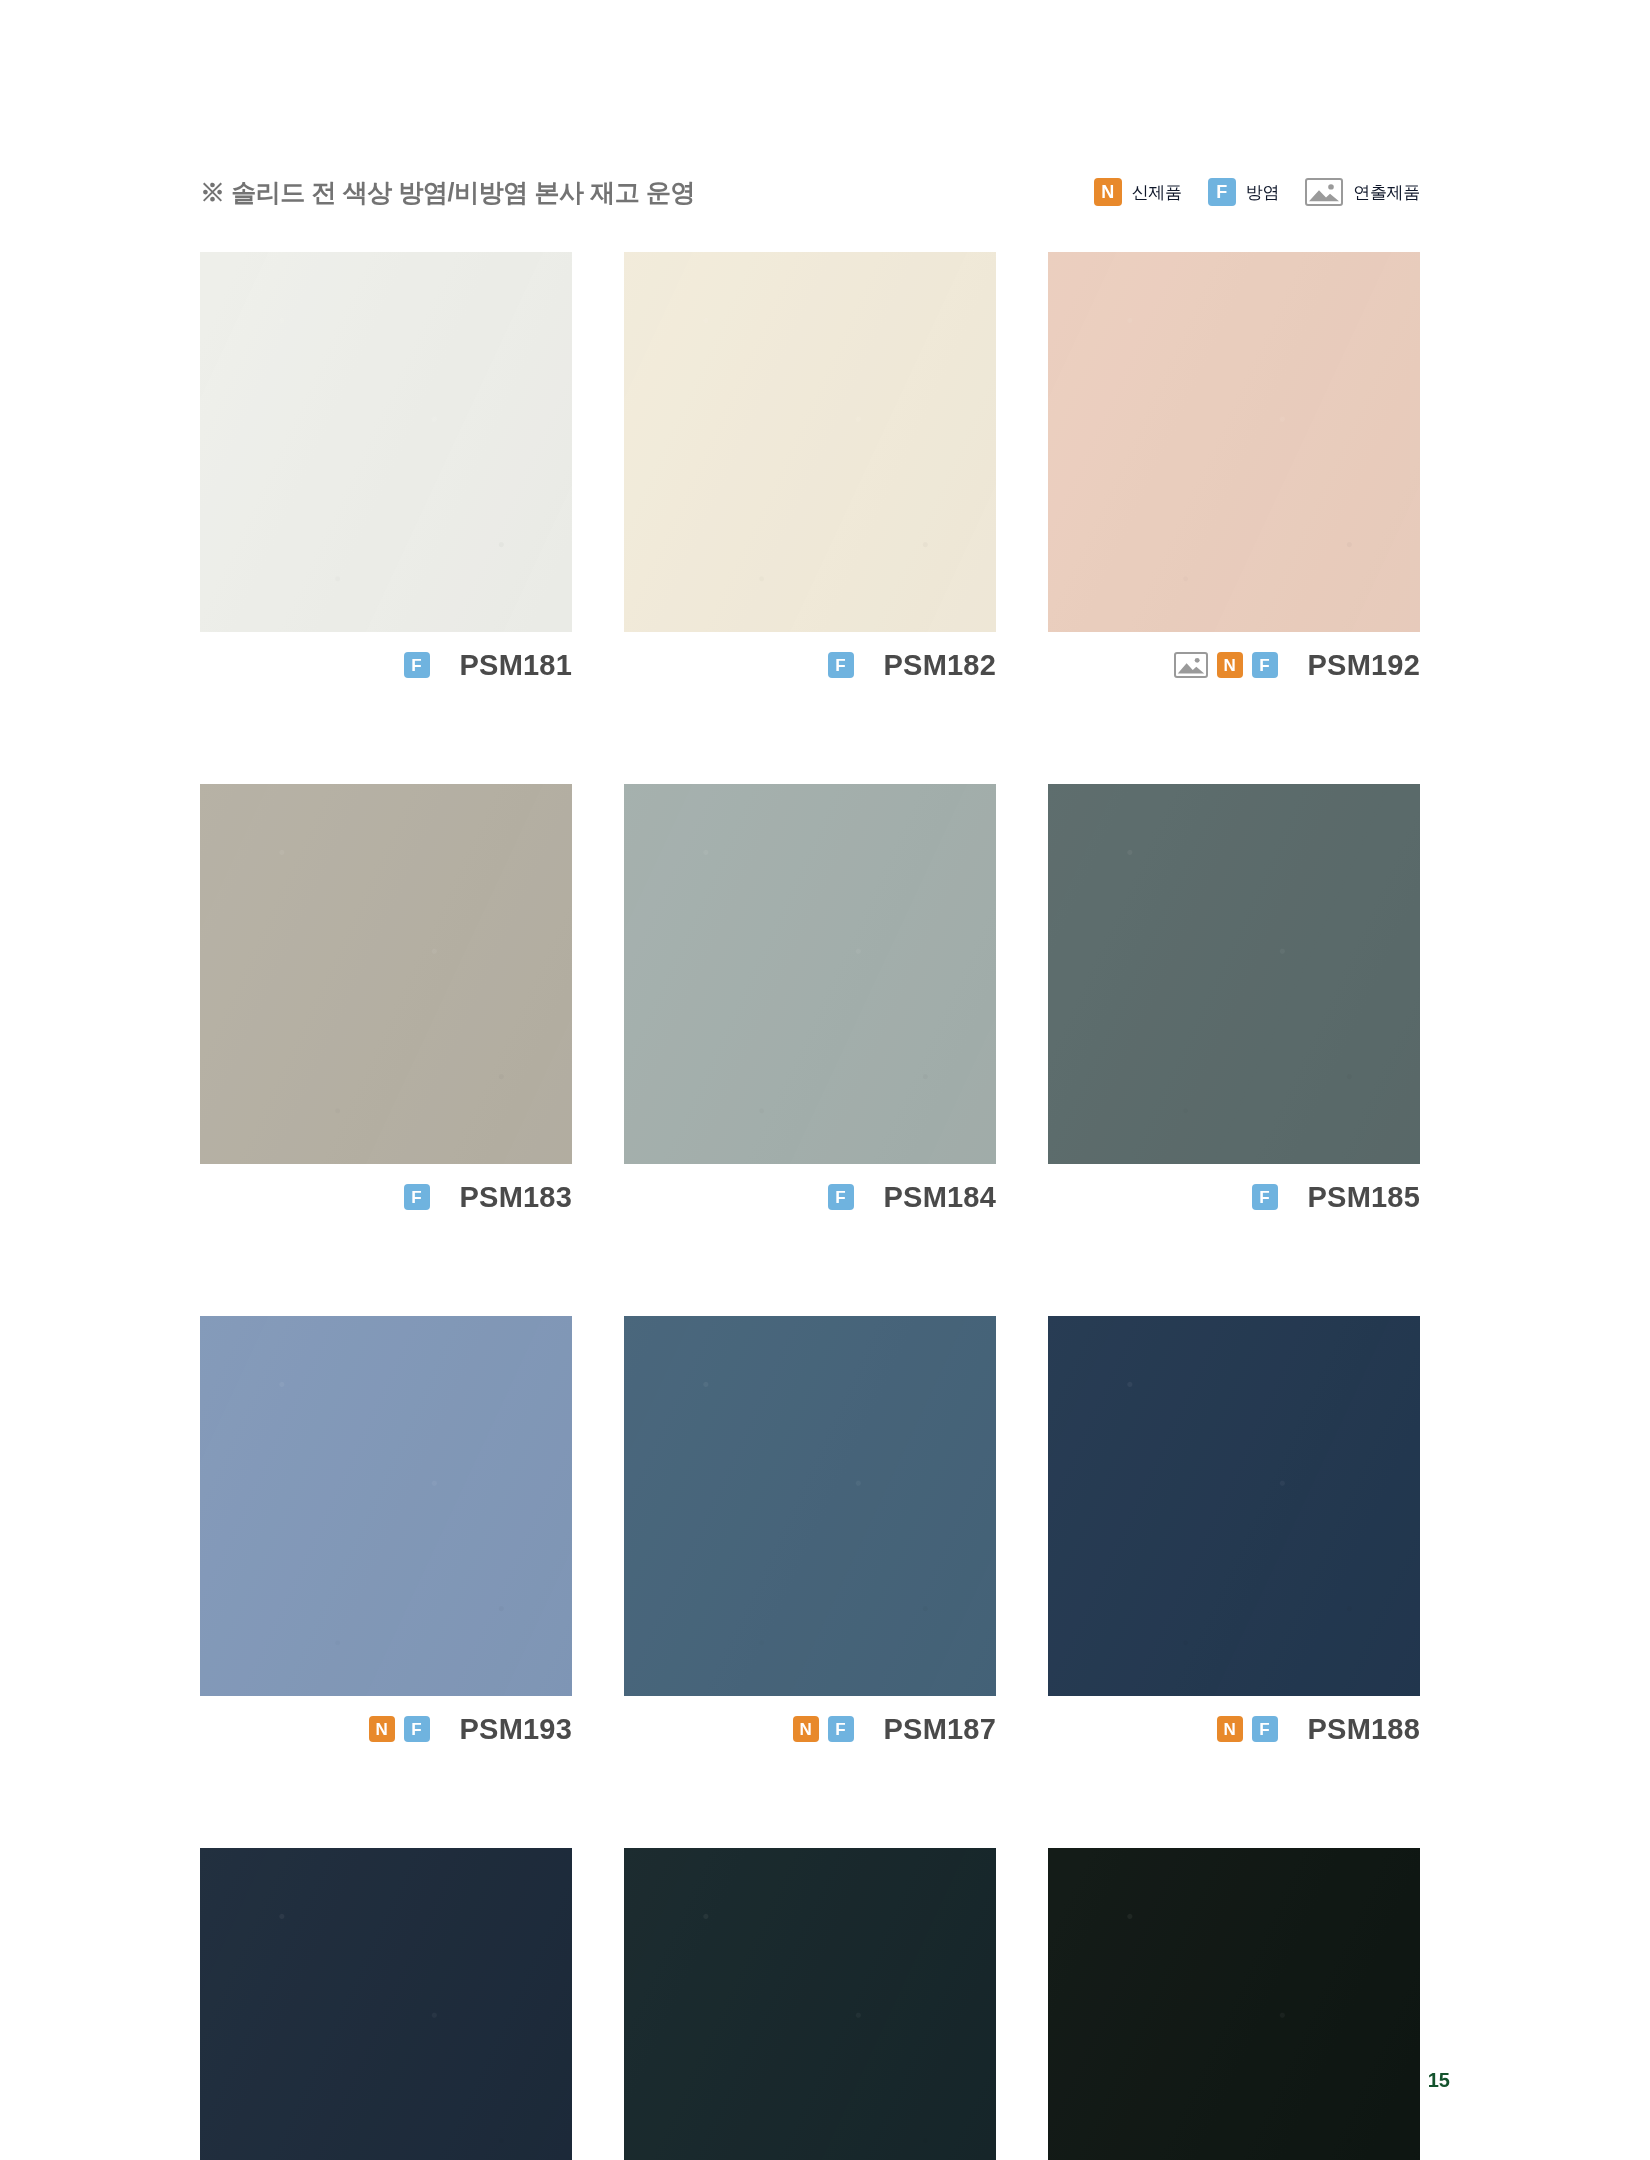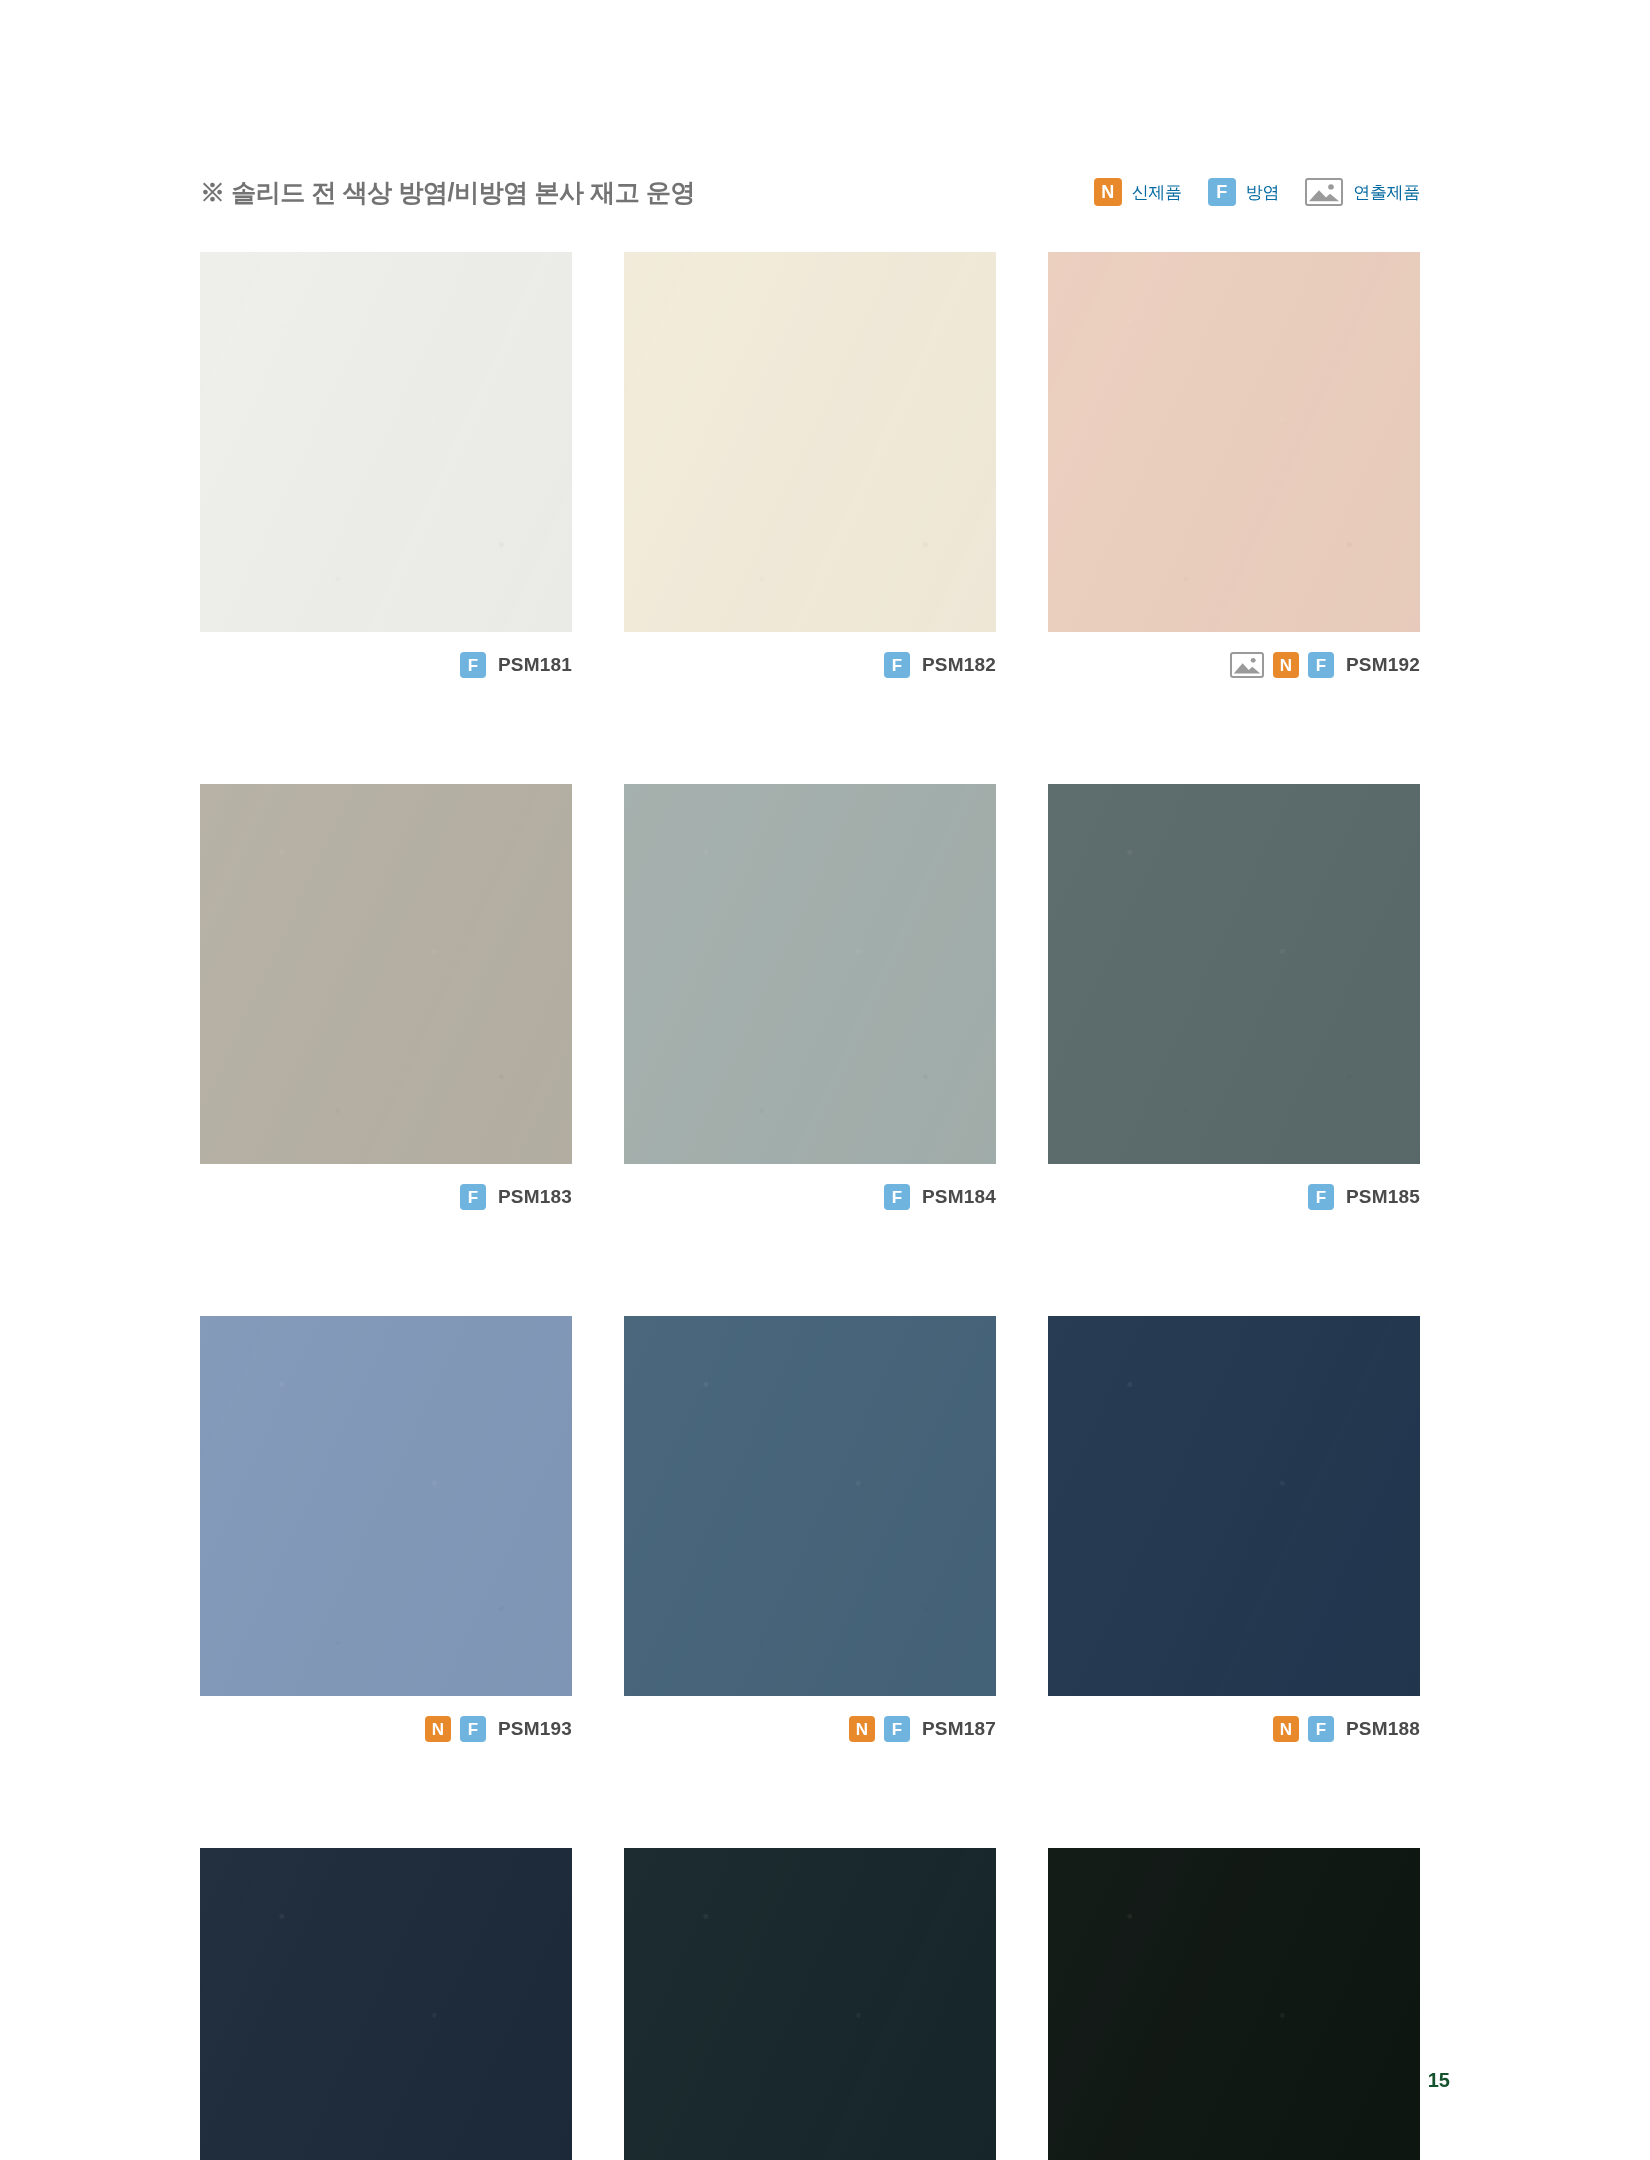--- a/index.html
+++ b/index.html
@@ -50,21 +50,21 @@
     align-items: center;
     gap: 26px;
   }
   .legend-item {
     display: flex;
     align-items: center;
     gap: 10px;
   }
   .legend-label {
     font-size: 17px;
-    color: #0369a1;
+    color: #0f172a;
     letter-spacing: -0.3px;
     white-space: nowrap;
   }
 
   
   .badge {
     display: inline-flex;
     align-items: center;
     justify-content: center;
     width: 26px;
@@ -132,25 +132,25 @@
   .caption {
     height: 52px;
     display: flex;
     align-items: center;
     justify-content: flex-end;
     gap: 9px;
     padding-top: 14px;
     box-sizing: border-box;
   }
   .code {
-    font-size: 19px;
+    font-size: 29px;
     font-weight: 700;
     color: #4a4a4a;
     letter-spacing: 0.2px;
-    margin-left: 3px;
+    margin-left: 21px;
     white-space: nowrap;
   }
 
   
   .page-number {
     position: absolute;
     right: 200px;
     bottom: 68px;
     font-size: 20px;
     font-weight: 700;

